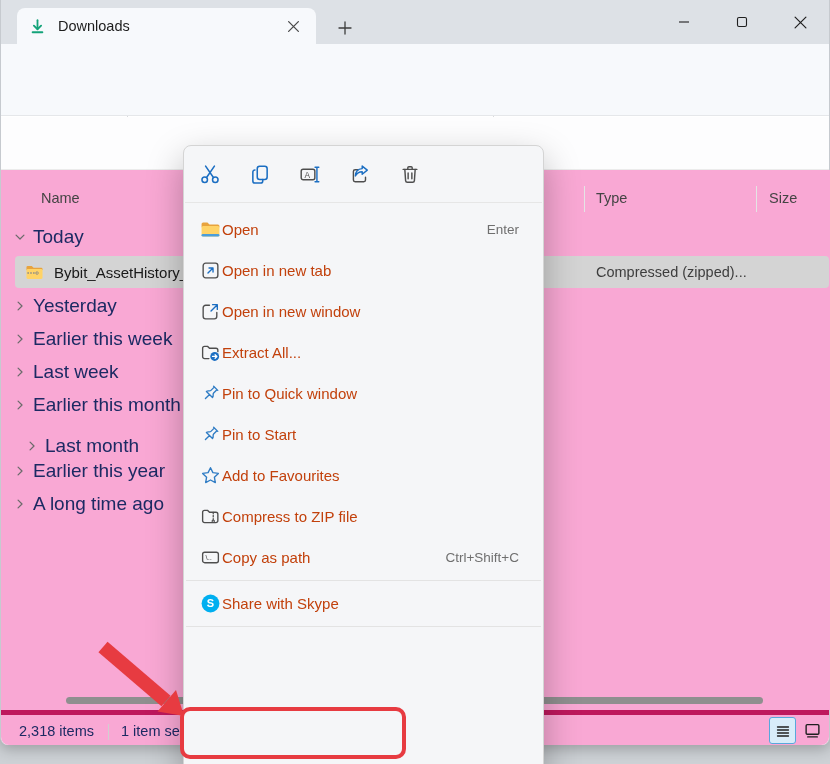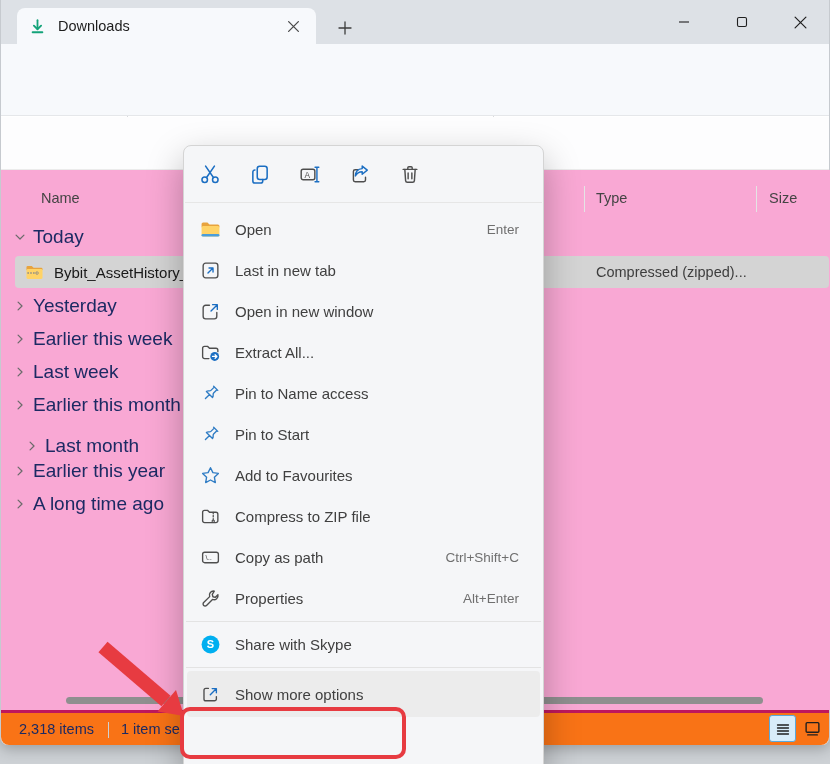--- a/index.html
+++ b/index.html
@@ -62,37 +62,37 @@
   .grp .chev{margin-left:12px;width:14px;height:14px;color:#6b6b6b;}
   .grp .g-label{margin-left:6px;font-size:19px;color:#1c2a63;}
   .file-row{
     position:absolute;left:14px;top:86px;width:814px;height:32px;background:#d4d4d4;border-radius:4px;
     display:flex;align-items:center;
   }
   .file-name{font-size:15px;color:#191919;margin-left:10px;white-space:nowrap;}
   .file-type{position:absolute;left:581px;font-size:14.5px;color:#3d3d3d;}
   
   .hscroll{position:absolute;left:65px;top:697px;width:697px;height:7px;border-radius:3.5px;background:#8f8f8f;}
-  .statusbar{position:absolute;left:0;top:710px;width:100%;height:35px;border-top:3px solid #be185d;box-sizing:border-box;background:#f97316;border-radius:0 0 8px 8px;text-decoration:underline;}
+  .statusbar{position:absolute;left:0;top:710px;width:100%;height:35px;border-top:5px solid #be185d;box-sizing:border-box;background:#f9a8d4;border-radius:0 0 8px 8px;text-decoration:underline;}
   .status-txt{position:absolute;top:8px;font-size:14.5px;color:#1c2a63;}
   .status-div{position:absolute;left:107px;top:9px;width:1px;height:16px;background:#d0d0d0;}
   .view-toggle{position:absolute;top:2px;width:27px;height:27px;display:flex;align-items:center;justify-content:center;border-radius:3px;box-sizing:border-box;}
   .vt-active{background:#d8ecf9;border:1px solid #58a8dc;}
   
   .ctx{
     position:absolute;left:183px;top:145px;width:361px;height:640px;
     background:#f5f6f8;border:1px solid #d4d4d4;border-radius:8px;
     box-shadow:0 14px 36px rgba(0,0,0,.28);box-sizing:border-box;z-index:40;
   }
   .ctx-tools{display:flex;align-items:center;height:56px;padding-left:14px;gap:28px;border-bottom:1px solid #e6e6e6;margin:0 1px;}
   .ctx-tb{width:22px;height:22px;display:flex;align-items:center;justify-content:center;}
   .ctx-items{padding-top:6px;}
   .mi{display:flex;align-items:center;height:41px;padding:0 8px 0 15px;}
   .mi .ic{width:22px;height:22px;flex:0 0 22px;display:flex;align-items:center;justify-content:center;}
-  .mi .lbl{margin-left:14px;font-size:15px;color:#404040;white-space:nowrap;}
+  .mi .lbl{margin-left:1px;font-size:15px;color:#c2410c;white-space:nowrap;}
   .mi .sc{margin-left:auto;font-size:13.5px;color:#6f6f6f;padding-right:16px;text-align:center;}
   .mi .sub{margin-left:auto;padding-right:12px;display:flex;}
   .ctx-sep{height:1px;background:#e3e3e3;margin:2px 2px;}
   .mi-showmore{margin:3px 3px 0 3px;height:46px;background:#ececec;border-radius:4px;padding-left:12px;}
   
   .red-box{
     position:absolute;left:180px;top:707px;width:226px;height:52px;
     border:4px solid #e73b41;border-radius:10px;box-sizing:border-box;z-index:60;
   }
   .arrow-layer{position:absolute;left:0;top:0;width:830px;height:764px;z-index:60;pointer-events:none;}
@@ -454,21 +454,21 @@
     </div>
 
 
     <div class="mi">
       <span class="ic">
         <svg width="21" height="21" viewBox="0 0 20 20" fill="none" stroke-linecap="round" stroke-linejoin="round">
           <rect x="3" y="3" width="14" height="14" rx="2.4" stroke="#4e4e4e" stroke-width="1.3"></rect>
           <path d="M7.6 12.4 12.4 7.6M8.6 7.6h3.8v3.8" stroke="#1b6ec2" stroke-width="1.3"></path>
         </svg>
       </span>
-      <span class="lbl">Last in new tab</span>
+      <span class="lbl">Open in new tab</span>
     </div>
 
     <div class="mi">
       <span class="ic">
         <svg width="21" height="21" viewBox="0 0 20 20" fill="none" stroke-linecap="round" stroke-linejoin="round">
           <path d="M9 4H5.4A2.4 2.4 0 0 0 3 6.4v8.2A2.4 2.4 0 0 0 5.4 17h8.2a2.4 2.4 0 0 0 2.4-2.4V11" stroke="#4e4e4e" stroke-width="1.3"></path>
           <path d="M10.5 9.5 16.5 3.5M12 3.5h4.5V8" stroke="#1b6ec2" stroke-width="1.3"></path>
         </svg>
       </span>
       <span class="lbl">Open in new window</span>
@@ -486,21 +486,21 @@
     </div>
 
     <div class="mi">
       <span class="ic">
         <svg width="21" height="21" viewBox="0 0 20 20" fill="none" stroke="#2f7cc4" stroke-width="1.3" stroke-linecap="round" stroke-linejoin="round">
           <g transform="rotate(45 10 10)">
               <path d="M7.2 3h5.6M8.2 3.2v4.4c0 1.6-2.3 1.8-2.3 3.8h8.2c0-2-2.3-2.2-2.3-3.8V3.2M10 11.6v5.2"></path>
             </g>
         </svg>
       </span>
-      <span class="lbl">Pin to Name access</span>
+      <span class="lbl">Pin to Quick window</span>
     </div>
 
     <div class="mi">
       <span class="ic">
         <svg width="21" height="21" viewBox="0 0 20 20" fill="none" stroke="#2f7cc4" stroke-width="1.3" stroke-linecap="round" stroke-linejoin="round">
           <g transform="rotate(45 10 10)">
               <path d="M7.2 3h5.6M8.2 3.2v4.4c0 1.6-2.3 1.8-2.3 3.8h8.2c0-2-2.3-2.2-2.3-3.8V3.2M10 11.6v5.2"></path>
             </g>
         </svg>
       </span>
@@ -531,53 +531,35 @@
       <span class="ic">
         <svg width="21" height="21" viewBox="0 0 20 20" fill="none">
           <rect x="2.5" y="5" width="15" height="10" rx="2" stroke="#4e4e4e" stroke-width="1.3"></rect>
           <text x="5.2" y="12.6" font-size="7.5" fill="#4e4e4e" font-family="Liberation Sans,sans-serif">\..</text>
         </svg>
       </span>
       <span class="lbl">Copy as path</span>
       <span class="sc">Ctrl+Shift+C</span>
     </div>
 
-    <div class="mi">
-      <span class="ic">
-        <svg width="21" height="21" viewBox="0 0 20 20" fill="none" stroke="#4e4e4e" stroke-width="1.3" stroke-linejoin="round" stroke-linecap="round">
-          <path d="M13.6 3a3.9 3.9 0 0 0-4.4 5.2l-5.7 5.7a1.9 1.9 0 1 0 2.7 2.7l5.7-5.7A3.9 3.9 0 0 0 17.1 6.4l-2.5 2.5-2.3-.6-.6-2.3z"></path>
-        </svg>
-      </span>
-      <span class="lbl">Properties</span>
-      <span class="sc">Alt+Enter</span>
-    </div>
 
     <div class="ctx-sep"></div>
 
     <div class="mi">
       <span class="ic">
         <svg width="21" height="21" viewBox="0 0 20 20">
           <circle cx="10" cy="10" r="8.5" fill="#00aff0"></circle>
           <text x="10" y="13.8" font-size="10.5" font-weight="bold" fill="#fff" text-anchor="middle" font-family="Liberation Sans,sans-serif">S</text>
         </svg>
       </span>
       <span class="lbl">Share with Skype</span>
     </div>
 
     <div class="ctx-sep"></div>
 
-    <div class="mi mi-showmore">
-      <span class="ic">
-        <svg width="21" height="21" viewBox="0 0 20 20" fill="none" stroke-linecap="round" stroke-linejoin="round">
-          <path d="M8 4.2H5.6A1.8 1.8 0 0 0 3.8 6v8.2A1.8 1.8 0 0 0 5.6 16h8.2a1.8 1.8 0 0 0 1.8-1.8V12" stroke="#4e4e4e" stroke-width="1.3"></path>
-          <path d="M9.8 10.2l5.4-5.4M11.6 4.4h4v4" stroke="#1b6ec2" stroke-width="1.3"></path>
-        </svg>
-      </span>
-      <span class="lbl">Show more options</span>
-    </div>
 
   </div>
 </div>
 
 <div class="red-box"></div>
 
 <svg class="arrow-layer" viewBox="0 0 830 764">
   <line x1="103" y1="647" x2="166" y2="701" stroke="#e73b41" stroke-width="14"></line>
   <polygon points="184,716 157.5,711.5 176,690" fill="#e73b41"></polygon>
 </svg>

